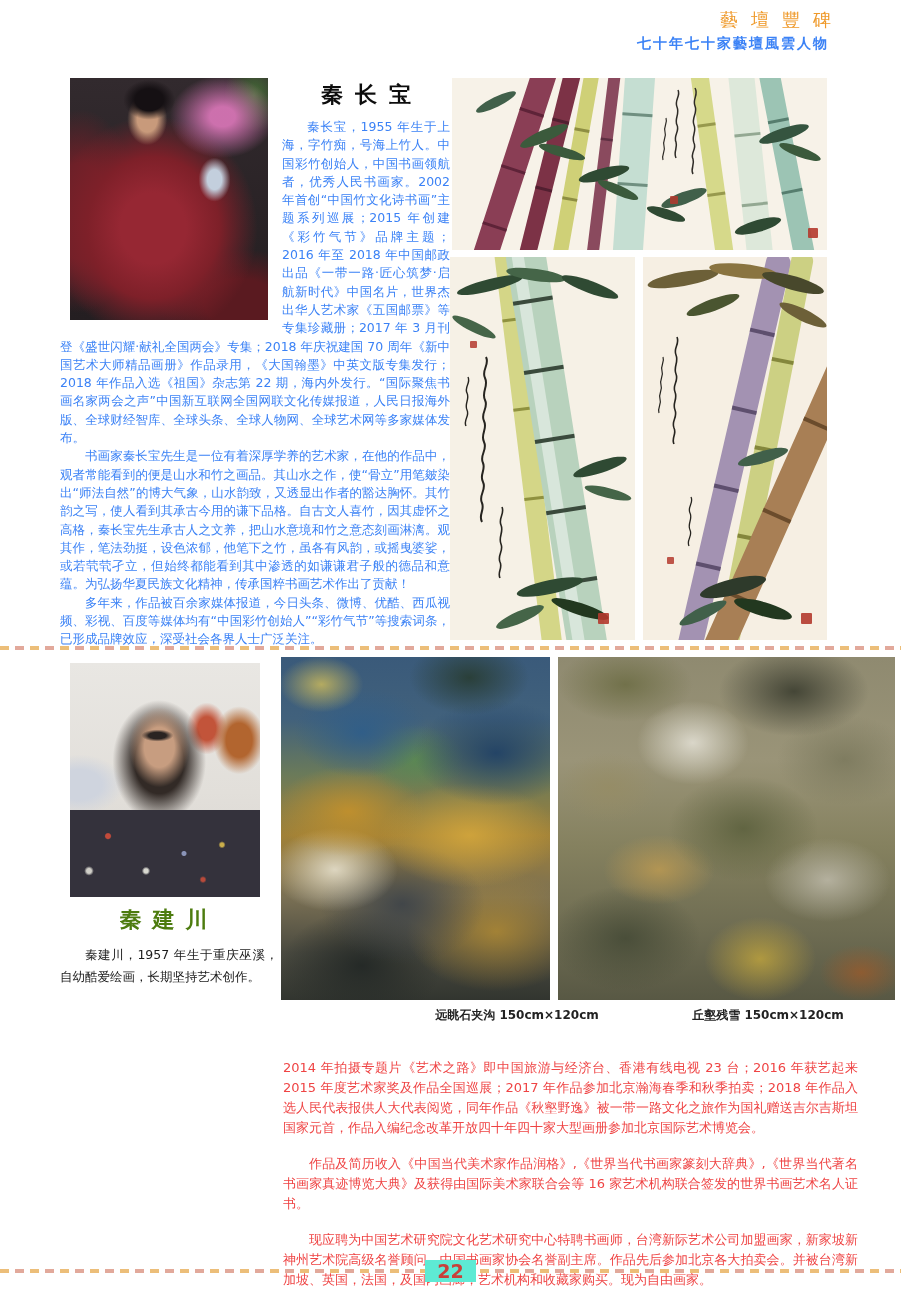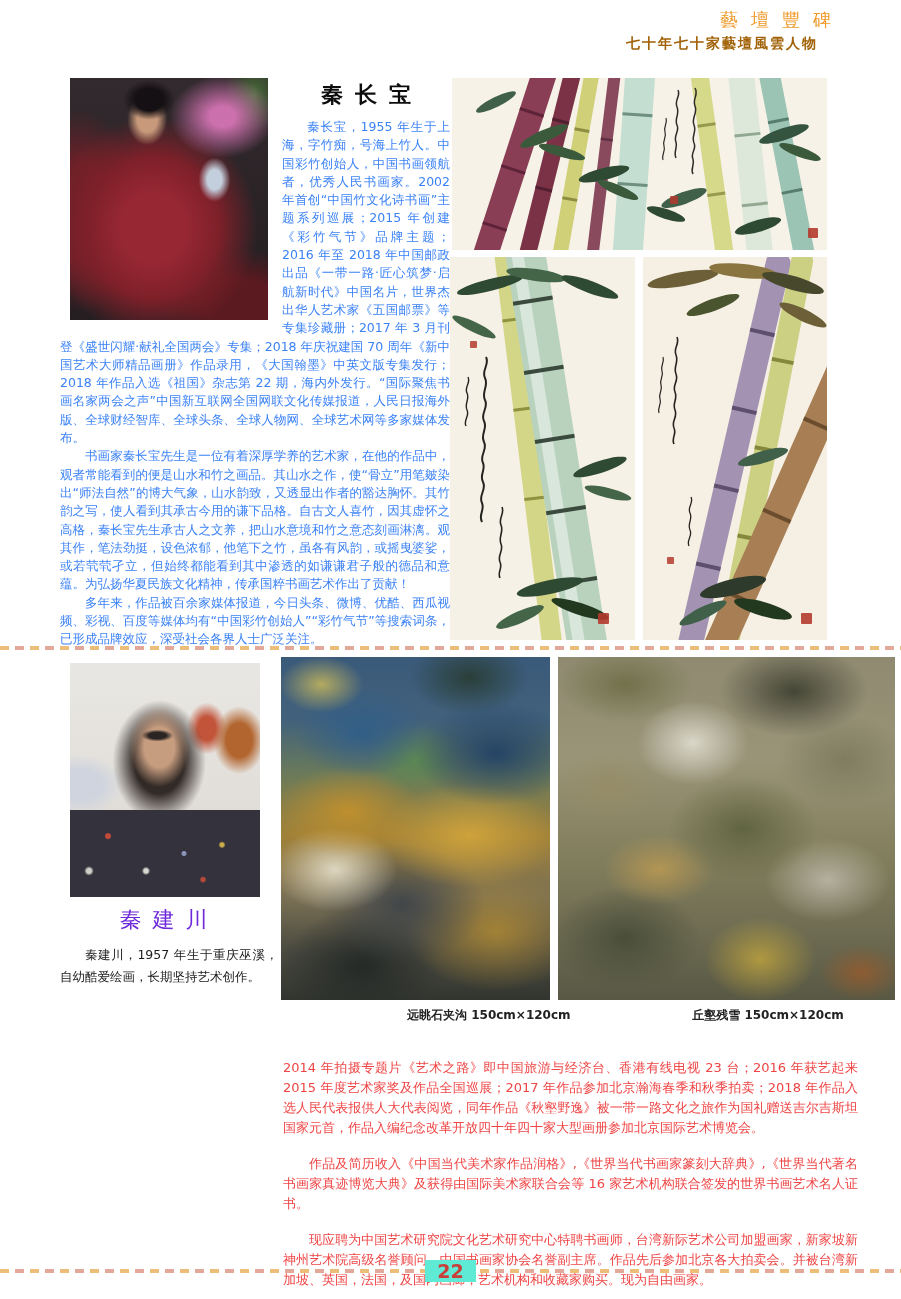--- a/index.html
+++ b/index.html
@@ -3,21 +3,21 @@
 <meta charset="utf-8">
 <style>
   html,body{margin:0;padding:0;background:#ffffff;}
   body{width:901px;height:1299px;overflow:hidden;
        font-family:"DejaVu Sans","Liberation Sans",sans-serif;color:#1c1c1c;}
   .page{position:relative;width:901px;height:1299px;background:#fff;}
 
   
   .masthead{position:absolute;top:8px;right:70px;text-align:right;}
   .masthead .title{font-size:18px;font-weight:normal;color:#ef9929;letter-spacing:13px;margin-right:-13px;}
-  .masthead .subtitle{font-size:14px;font-weight:bold;color:#a16207;letter-spacing:2px;margin-top:3px;margin-right:13px;}
+  .masthead .subtitle{font-size:14px;font-weight:bold;color:#3b82f6;letter-spacing:2px;margin-top:3px;margin-right:2px;}
 
   
   .a1-col{position:absolute;left:60px;top:78px;width:390px;}
   .a1-photo{float:left;width:198px;height:242px;margin:0 14px 12px 10px;
     background:
       radial-gradient(26px 20px at 40% 9%, #151013 55%, rgba(21,16,19,0) 100%),
       radial-gradient(20px 26px at 39% 17%, #c89a7b 50%, rgba(200,154,123,0) 100%),
       radial-gradient(70px 55px at 77% 16%, rgba(213,116,180,.95) 18%, rgba(213,116,180,.5) 45%, rgba(213,116,180,0) 75%),
       radial-gradient(40px 50px at 93% 7%, rgba(72,118,56,.9), rgba(72,118,56,0) 75%),
       radial-gradient(16px 22px at 73% 42%, #c3cfdd 45%, rgba(195,207,221,0) 100%),
@@ -54,21 +54,21 @@
   .a2-sweater{position:absolute;left:0;bottom:0;width:100%;height:37%;
     background:
       radial-gradient(6px 6px at 20% 30%, #c24a3a 40%, rgba(0,0,0,0) 60%),
       radial-gradient(5px 5px at 60% 50%, #8a94b8 40%, rgba(0,0,0,0) 60%),
       radial-gradient(7px 7px at 40% 70%, #d8d8d0 30%, rgba(0,0,0,0) 60%),
       radial-gradient(6px 6px at 80% 40%, #caae4a 30%, rgba(0,0,0,0) 60%),
       radial-gradient(8px 8px at 10% 70%, #d0cfc8 30%, rgba(0,0,0,0) 60%),
       radial-gradient(6px 6px at 70% 80%, #b84a3a 30%, rgba(0,0,0,0) 60%),
       #34323c;}
   .a2-name{position:absolute;left:60px;top:905px;width:218px;text-align:center;
-           font-size:22px;font-weight:normal;letter-spacing:11px;margin-right:-11px;color:#6d28d9;}
+           font-size:22px;font-weight:bold;letter-spacing:11px;margin-right:-11px;color:#4d7c0f;}
   .a2-left{position:absolute;left:60px;top:944px;width:218px;}
   .a2-left p{margin:0;font-size:12.5px;line-height:21.6px;text-align:justify;text-indent:2em;color:#1b1b1b;}
   .a2-right{position:absolute;left:283px;top:1042px;width:575px;}
   .a2-right p{margin:16px 0 6px 0;font-size:13px;line-height:20px;text-align:justify;color:#ef4444;}
   .a2-right p.ind{text-indent:2em;}
 
   .art{position:absolute;top:657px;height:343px;}
   .art1{left:281px;width:269px;
     background:
       radial-gradient(60px 40px at 15% 8%, rgba(210,190,90,.8), rgba(0,0,0,0) 70%),
@@ -92,21 +92,21 @@
       radial-gradient(70px 50px at 15% 38%, rgba(150,140,100,.8), rgba(0,0,0,0) 70%),
       radial-gradient(100px 70px at 55% 50%, rgba(90,95,60,.85), rgba(0,0,0,0) 75%),
       radial-gradient(80px 50px at 30% 62%, rgba(200,160,80,.7), rgba(0,0,0,0) 70%),
       radial-gradient(90px 60px at 80% 65%, rgba(190,186,170,.85), rgba(0,0,0,0) 70%),
       radial-gradient(100px 70px at 20% 82%, rgba(70,75,55,.9), rgba(0,0,0,0) 75%),
       radial-gradient(80px 60px at 60% 88%, rgba(200,170,60,.75), rgba(0,0,0,0) 70%),
       radial-gradient(60px 40px at 90% 92%, rgba(160,90,40,.7), rgba(0,0,0,0) 70%),
       linear-gradient(180deg,#8f8a70 0%,#9a9478 30%,#85815f 55%,#6e6c52 80%,#585844 100%);}
 
   .caption{position:absolute;top:1007px;font-size:12px;font-weight:bold;color:#222;}
-  .cap1{left:407px;width:220px;text-align:left;}
+  .cap1{left:407px;width:220px;text-align:center;}
   .cap2{left:658px;width:220px;text-align:center;}
 
   
   .pageno{position:absolute;top:1260px;left:0;width:901px;text-align:center;}
   .pageno span{display:inline-block;background:#5eead4;padding:0 12px;font-size:19px;font-weight:bold;color:#c9403a;}
 </style>
 </head>
 <body>
 
 <div class="page">

